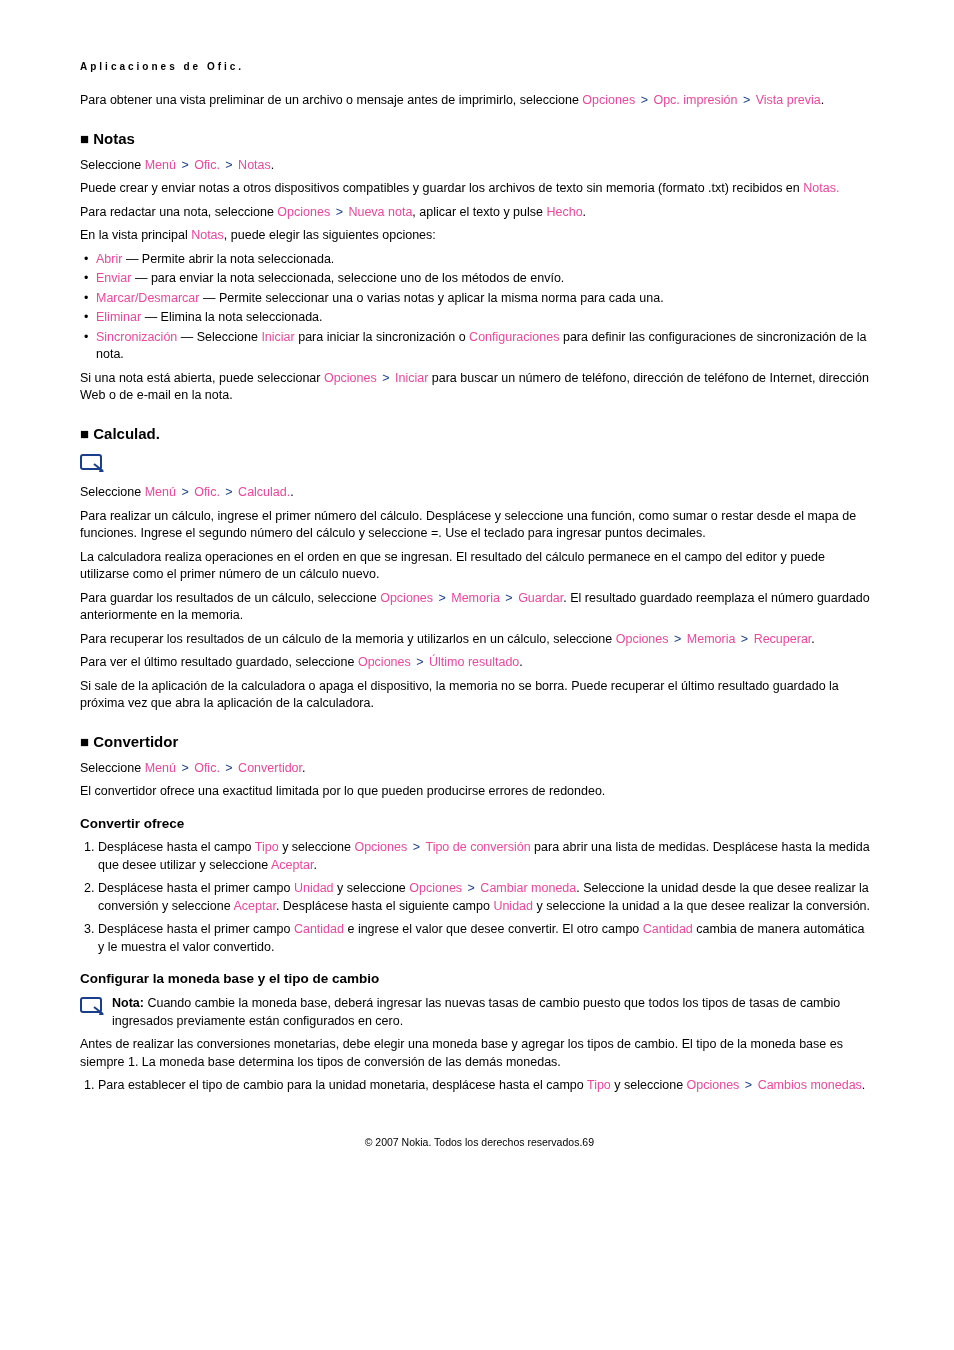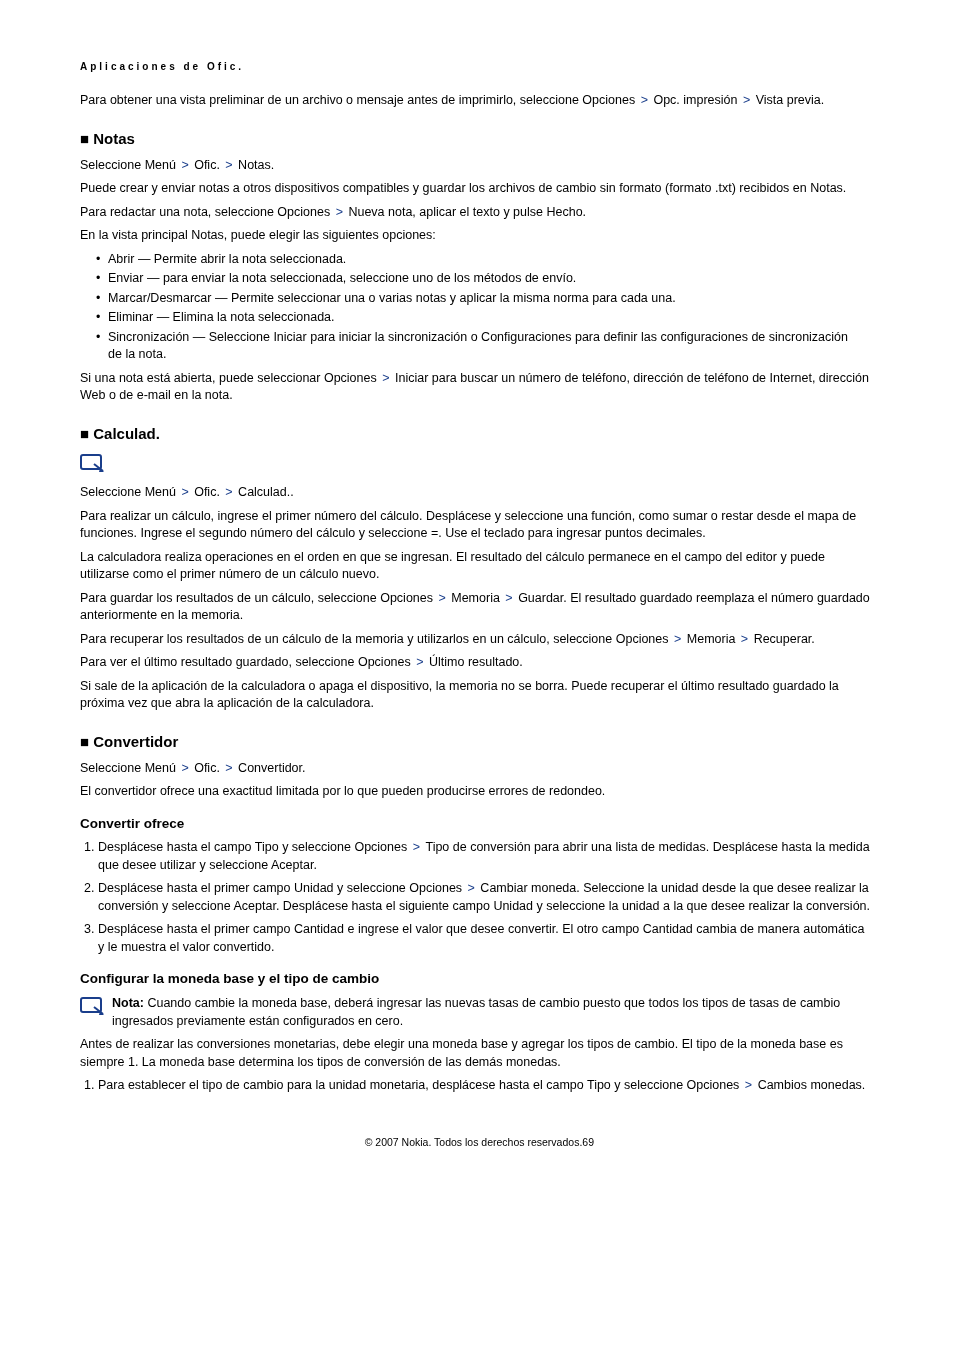--- a/index.html
+++ b/index.html
@@ -12,40 +12,40 @@
     width: 954px;
     box-sizing: border-box;
     background: #fff;
   }
   .breadcrumb {
     font-size: 10px;
     letter-spacing: 3px;
     font-weight: bold;
     margin-bottom: 18px;
   }
-  .link { color: #000000; }
+  .link { color: #ec4899; }
   .gt { color: #1a3e8b; margin: 0 2px; }
   h2 {
     font-size: 15px;
     font-weight: bold;
     margin: 18px 0 8px 0;
   }
   h2::before {
     content: "■ ";
   }
   h3 {
     font-size: 13.5px;
     font-weight: bold;
     margin: 14px 0 4px 0;
   }
   p { margin: 6px 0; }
   ul.bullets {
     list-style: none;
     padding-left: 4px;
-    margin: 4px 12px;
+    margin: 4px 0;
   }
   ul.bullets li {
     padding-left: 12px;
     position: relative;
     margin: 2px 0;
   }
   ul.bullets li::before {
     content: "•";
     position: absolute;
     left: 0;
@@ -85,21 +85,21 @@
   <span>Para obtener una vista preliminar de un archivo o mensaje antes de imprimirlo, seleccione </span><span class="link">Opciones</span><span class="gt"> &gt; </span><span class="link">Opc. impresión</span><span class="gt"> &gt; </span><span class="link">Vista previa</span><span>.</span>
 </p>
 
 <h2>Notas</h2>
 
 <p>
   <span>Seleccione </span><span class="link">Menú</span><span class="gt"> &gt; </span><span class="link">Ofic.</span><span class="gt"> &gt; </span><span class="link">Notas</span><span>.</span>
 </p>
 
 <p>
-  <span>Puede crear y enviar notas a otros dispositivos compatibles y guardar los archivos de cambio sin formato (formato .txt) recibidos en </span><span class="link">Notas.</span>
+  <span>Puede crear y enviar notas a otros dispositivos compatibles y guardar los archivos de texto sin memoria (formato .txt) recibidos en </span><span class="link">Notas.</span>
 </p>
 
 <p>
   <span>Para redactar una nota, seleccione </span><span class="link">Opciones</span><span class="gt"> &gt; </span><span class="link">Nueva nota</span><span>, aplicar el texto y pulse </span><span class="link">Hecho</span><span>.</span>
 </p>
 
 <p>
   <span>En la vista principal </span><span class="link">Notas</span><span>, puede elegir las siguientes opciones:</span>
 </p>
 

